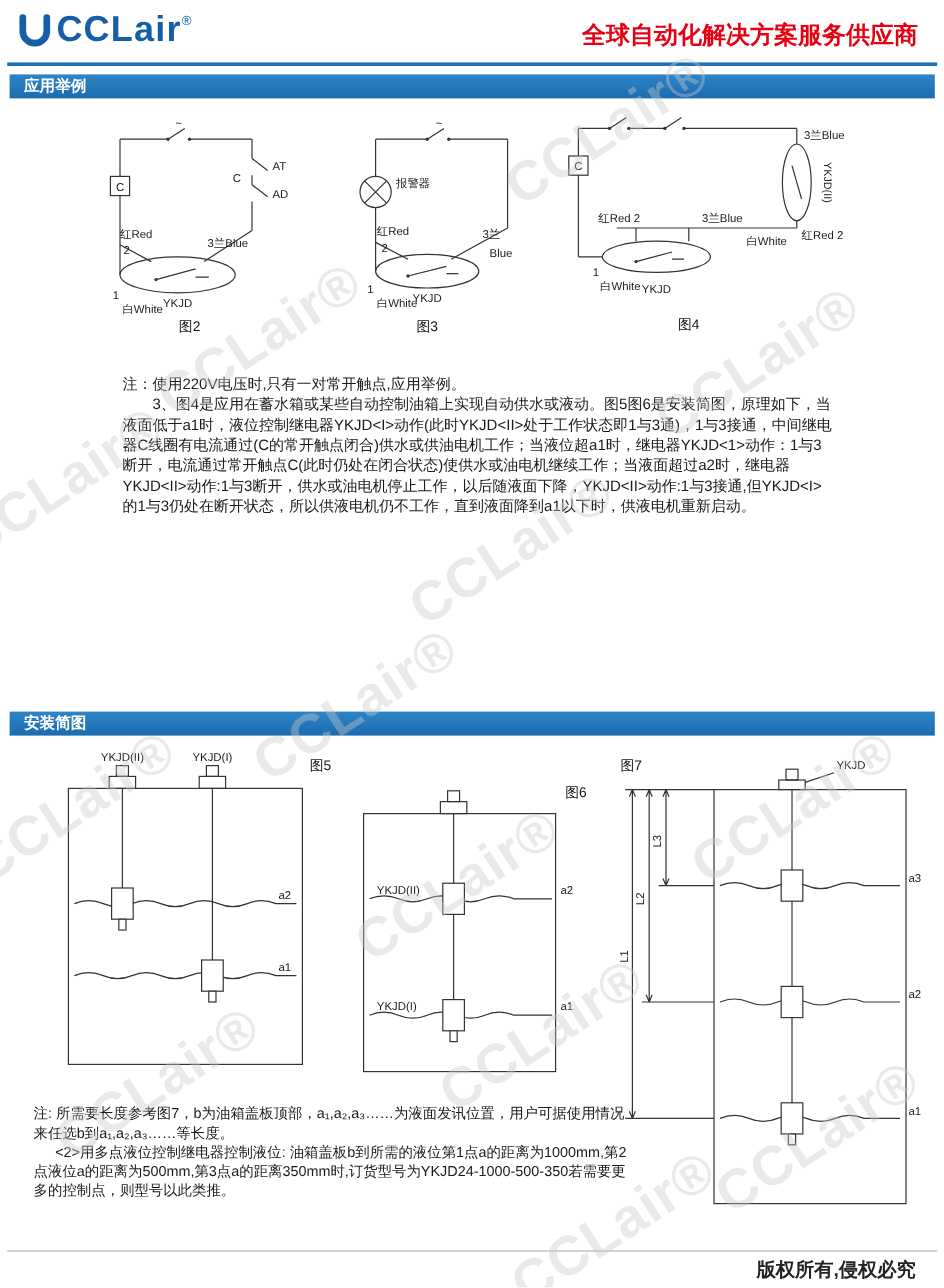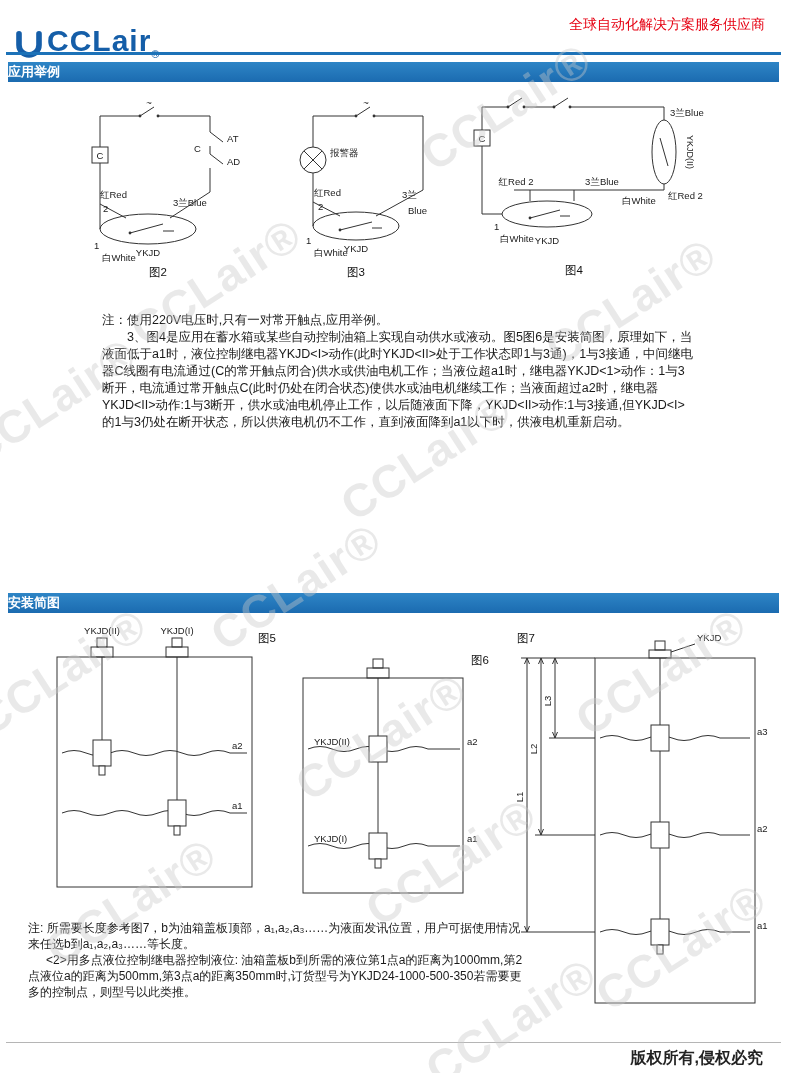--- a/index.html
+++ b/index.html
@@ -7,31 +7,31 @@
   body{font-family:"Liberation Sans","DejaVu Sans",sans-serif;color:#1a1a1a}
   .page{position:relative;width:787px;height:1073px;background:#fff;overflow:hidden}
 
   
   .wm-layer{position:absolute;inset:0;z-index:6;pointer-events:none}
   .wm{position:absolute;font-size:46px;font-weight:bold;color:#c9c9c9;opacity:.40;
       transform:rotate(-33deg);letter-spacing:1px;white-space:nowrap}
 
   
   .header{position:absolute;left:0;top:0;width:100%;height:52px;z-index:2}
-  .logo{position:absolute;left:14px;top:22px;display:flex;align-items:flex-end}
+  .logo{position:absolute;left:14px;top:6px;display:flex;align-items:flex-start}
   .logo-icon{width:30px;height:30px;margin:5px 3px 0 0}
   .logo-text{font-size:30px;font-weight:bold;color:#155ea8;letter-spacing:1px;line-height:38px}
   .logo-reg{font-size:11px;color:#155ea8;margin-top:6px}
-  .tagline{position:absolute;right:22px;top:16px;font-size:14px;font-weight:normal;color:#e60012}
+  .tagline{position:absolute;right:22px;top:16px;font-size:20px;font-weight:bold;color:#e60012}
   .header-rule{position:absolute;left:6px;right:6px;top:52px;height:3px;background:#1c72b8;z-index:2}
 
   
   .section-bar{position:absolute;left:8px;width:771px;height:20px;z-index:2;
       background:linear-gradient(#2e85c6,#1b6bb0);color:#fff;font-size:13px;font-weight:bold;
-      line-height:20px;padding-left:0}
+      line-height:20px;padding-left:12px}
 
   
   .fig{position:absolute;z-index:1}
   .fig path,.fig rect,.fig ellipse,.fig circle,.fig line{stroke:#333;fill:none;stroke-width:1}
   .fig .dot{fill:#333;stroke:none}
   .fig .solid{fill:#fff}
   .fig text{stroke:none;fill:#1a1a1a;font-size:9.5px;font-family:"Liberation Sans","DejaVu Sans",sans-serif}
   .fig .cap{font-size:11.5px;fill:#111}
   .fig .vtxt{font-size:9px}
 

